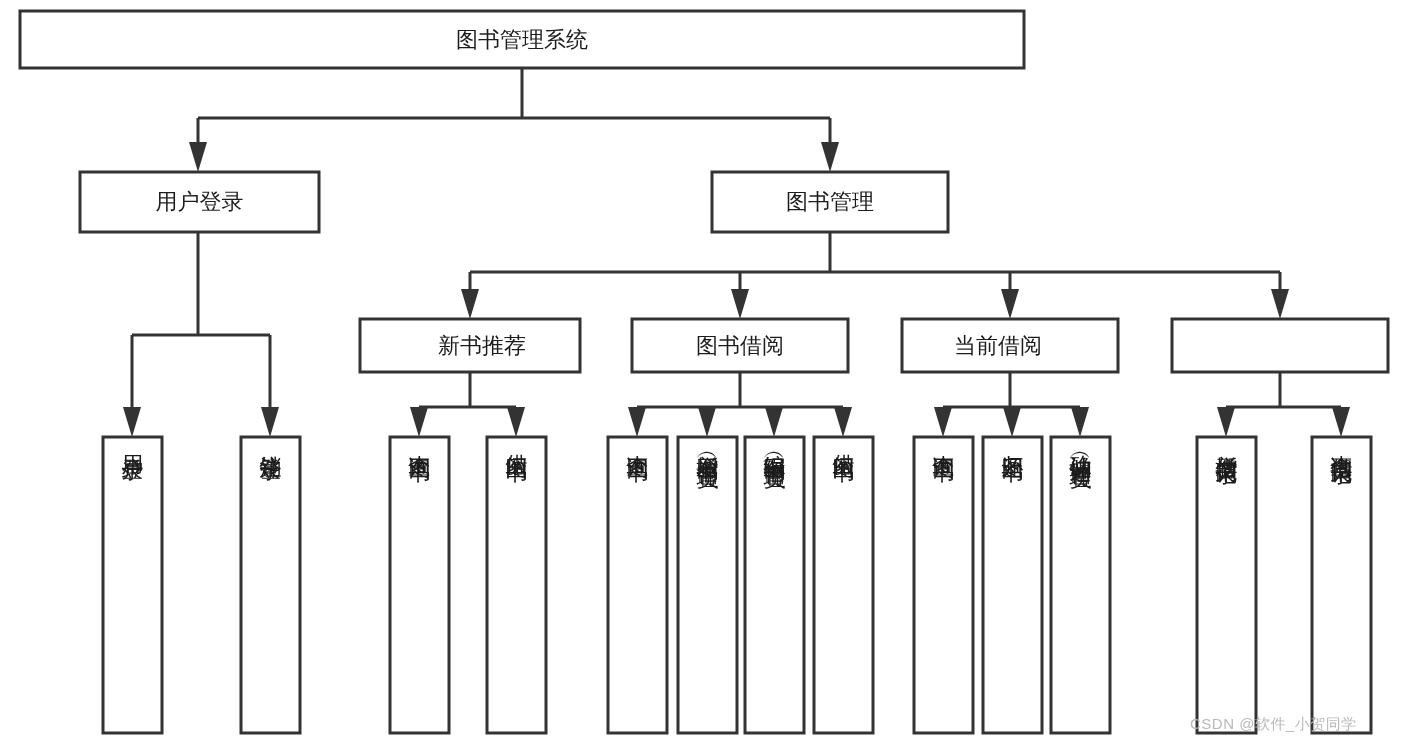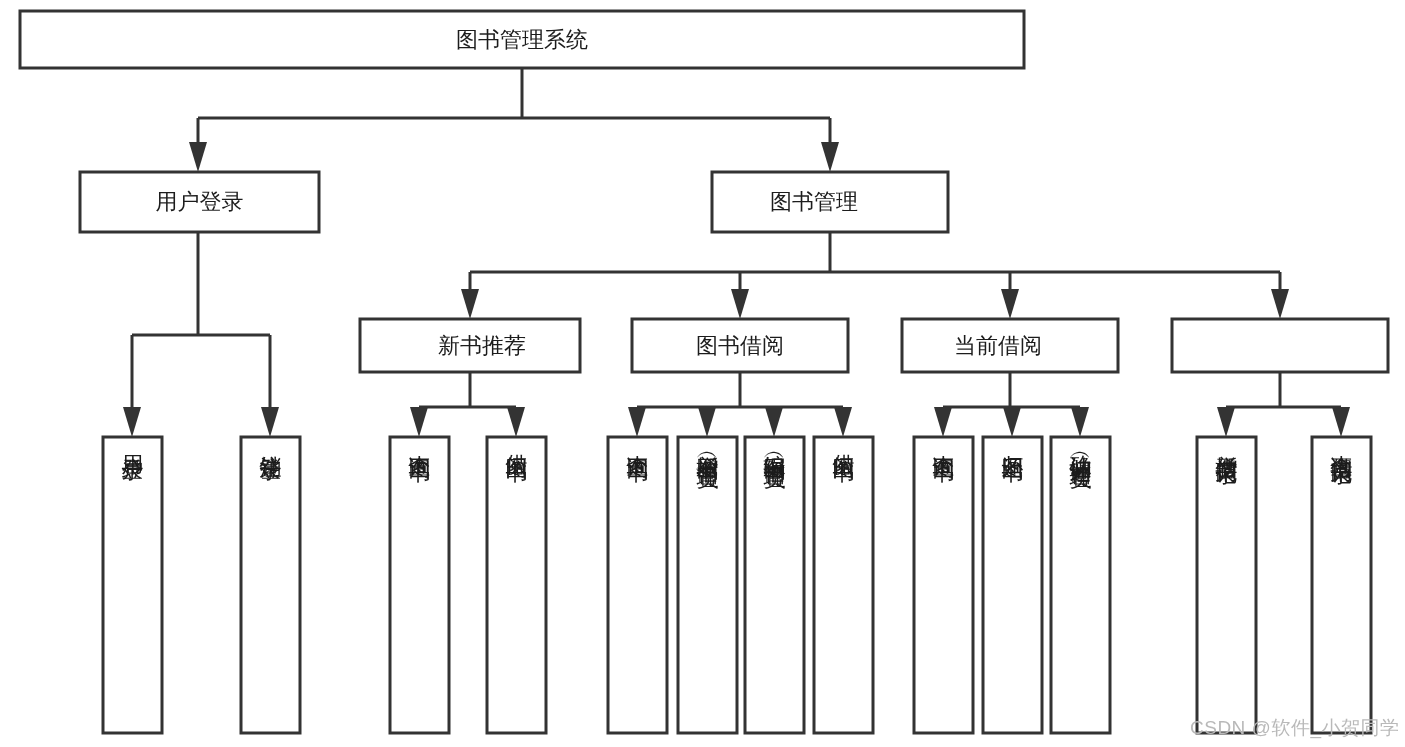--- a/index.html
+++ b/index.html
@@ -70,21 +70,21 @@
     font-family: "Liberation Sans", "DejaVu Sans", sans-serif;
     font-size: 22px;
     color: #1c1c1c;
     white-space: nowrap;
   }
   .watermark {
     position: absolute;
     left: 1190px;
     top: 715px;
     font-family: "Liberation Sans", "DejaVu Sans", sans-serif;
-    font-size: 19px;
+    font-size: 15px;
     color: #b9b9b9;
     white-space: nowrap;
     letter-spacing: 0.5px;
   }
 </style>
 </head>
 <body>
 
 <div id="diagram-root">
 
@@ -188,21 +188,21 @@
     <rect class="node-box" x="1312" y="437" width="59" height="296"></rect>
   </svg>
 
   <div class="hlabel-wrap" style="left:20px; top:11px; width:1004px; height:57px;">
     <span class="hlabel-text">图书管理系统</span>
   </div>
 
   <div class="hlabel-wrap" style="left:80px; top:172px; width:239px; height:60px;">
     <span class="hlabel-text">用户登录</span>
   </div>
-  <div class="hlabel-wrap" style="left:696px; top:172px; width:236px; height:60px;">
+  <div class="hlabel-wrap" style="left:712px; top:172px; width:236px; height:60px;">
     <span class="hlabel-text">图书管理</span>
   </div>
 
   <div class="hlabel-wrap" style="left:360px; top:319px; width:244px; height:53px;">
     <span class="hlabel-text">新书推荐</span>
   </div>
   <div class="hlabel-wrap" style="left:632px; top:319px; width:216px; height:53px;">
     <span class="hlabel-text">图书借阅</span>
   </div>
   <div class="hlabel-wrap" style="left:902px; top:319px; width:192px; height:53px;">

